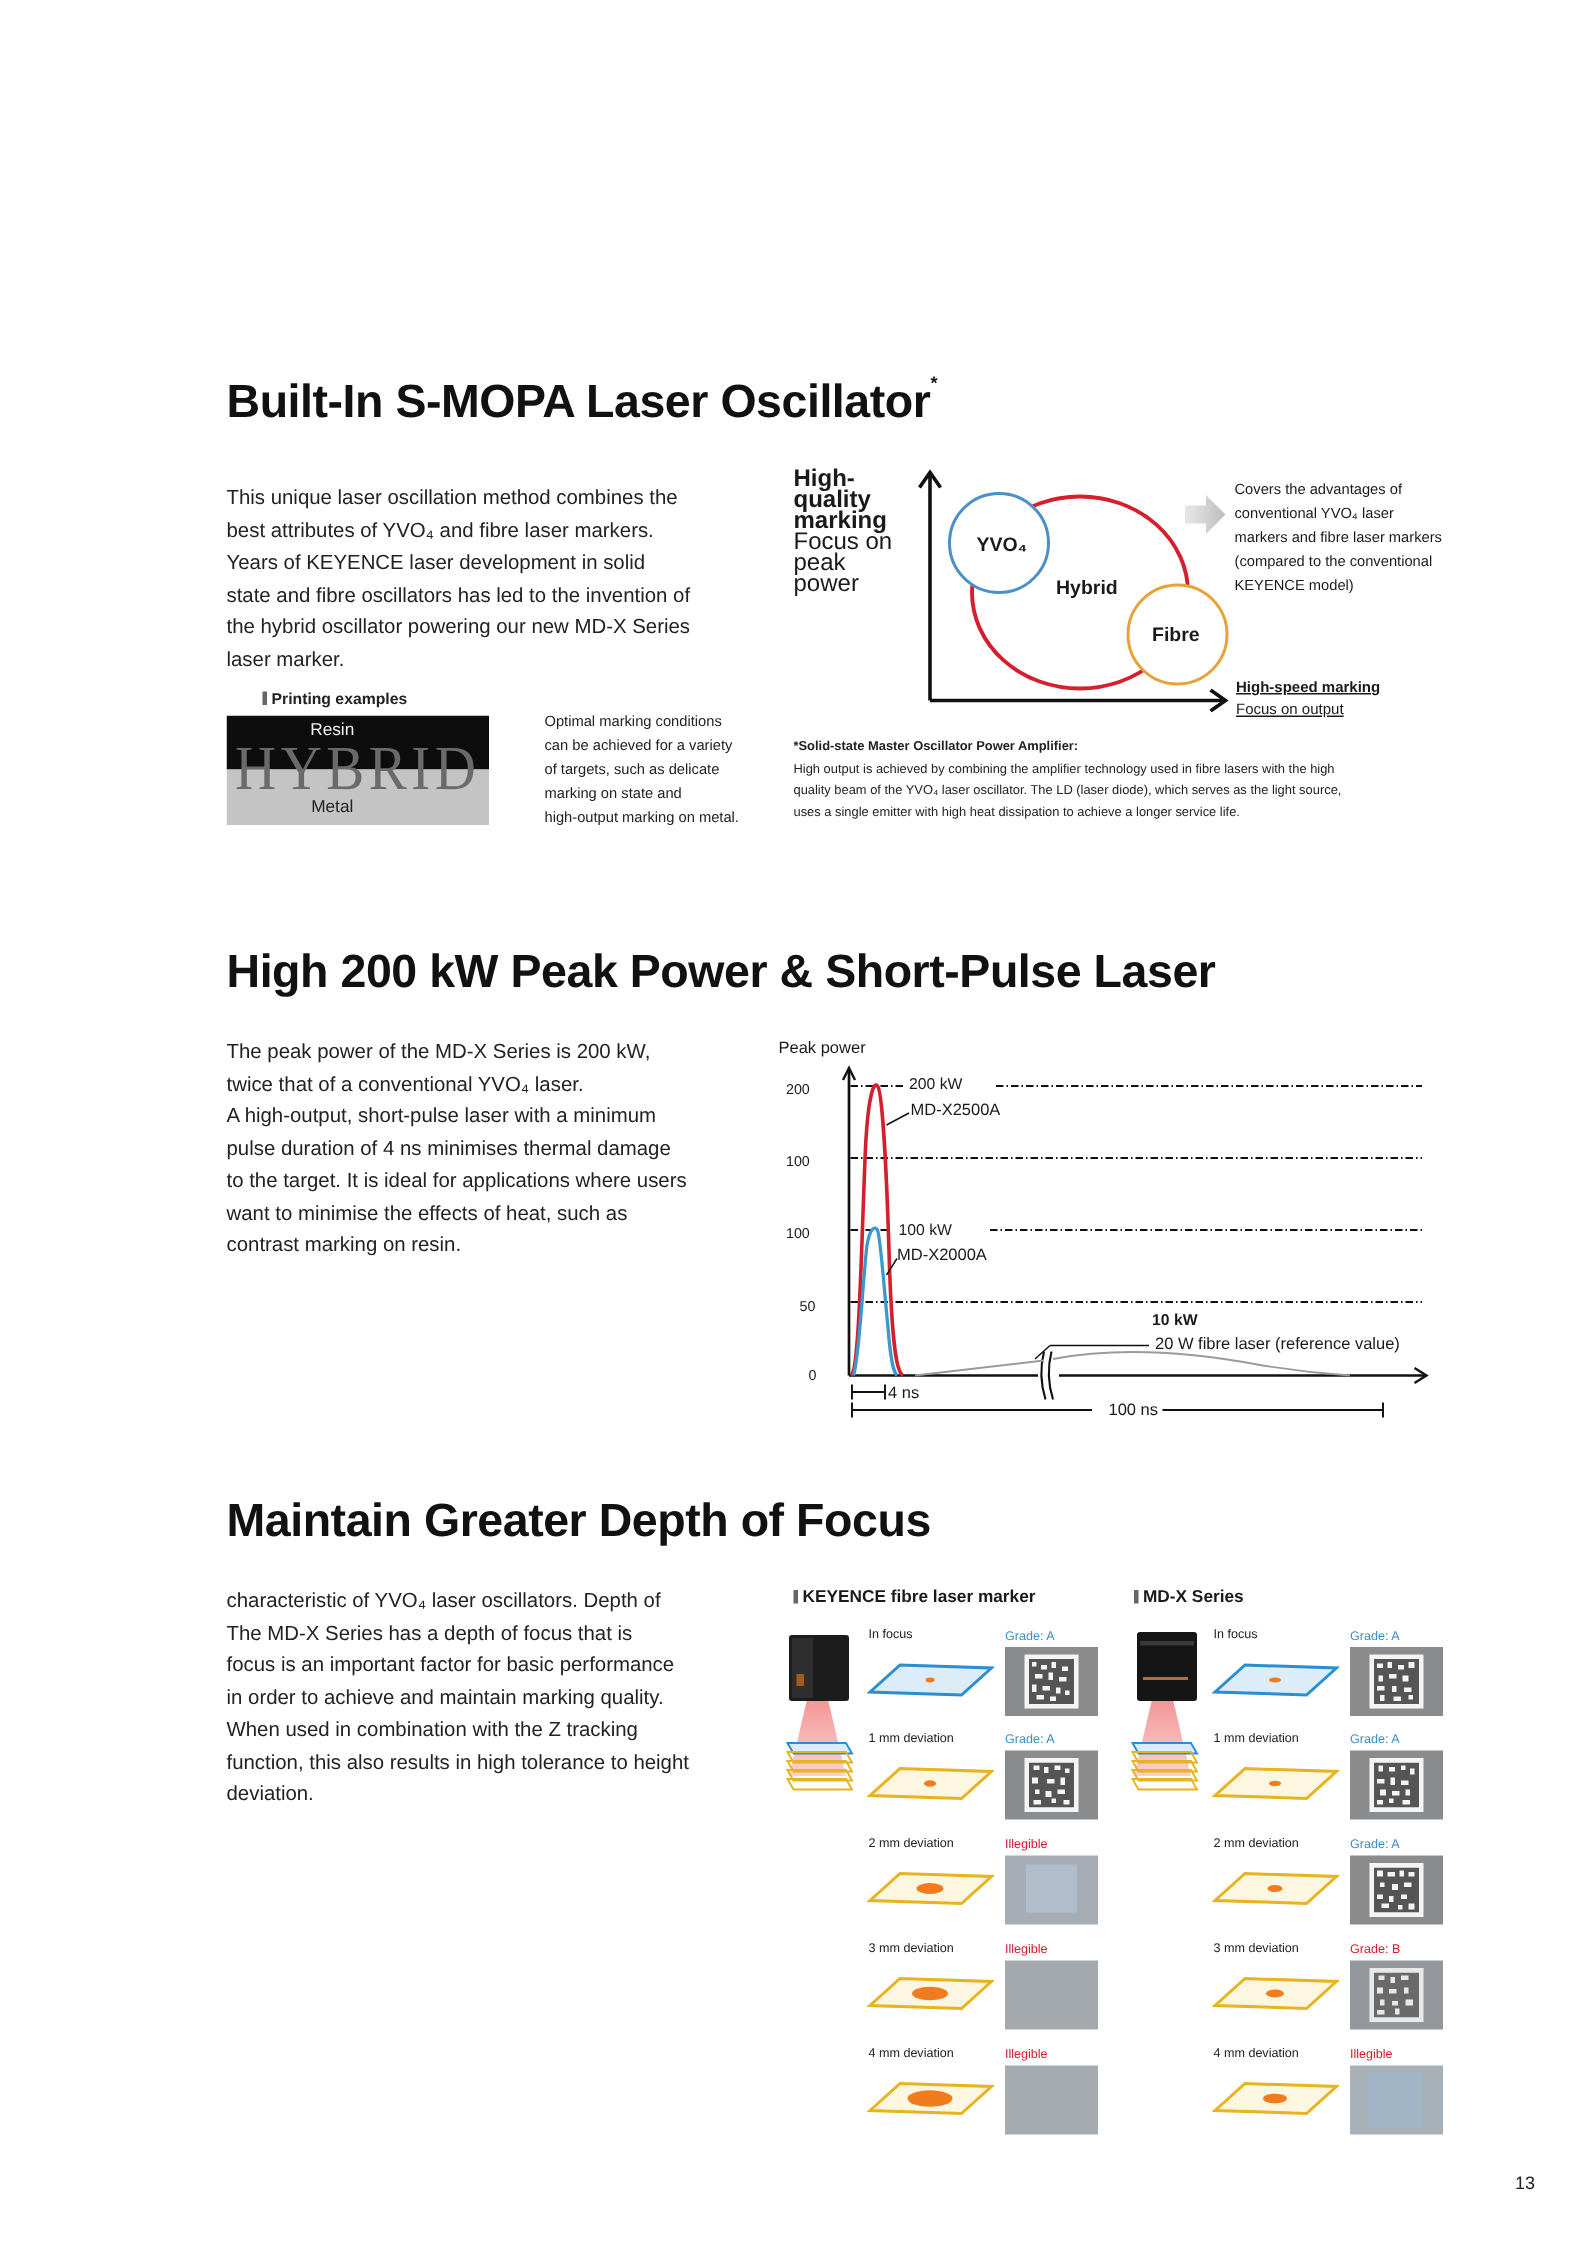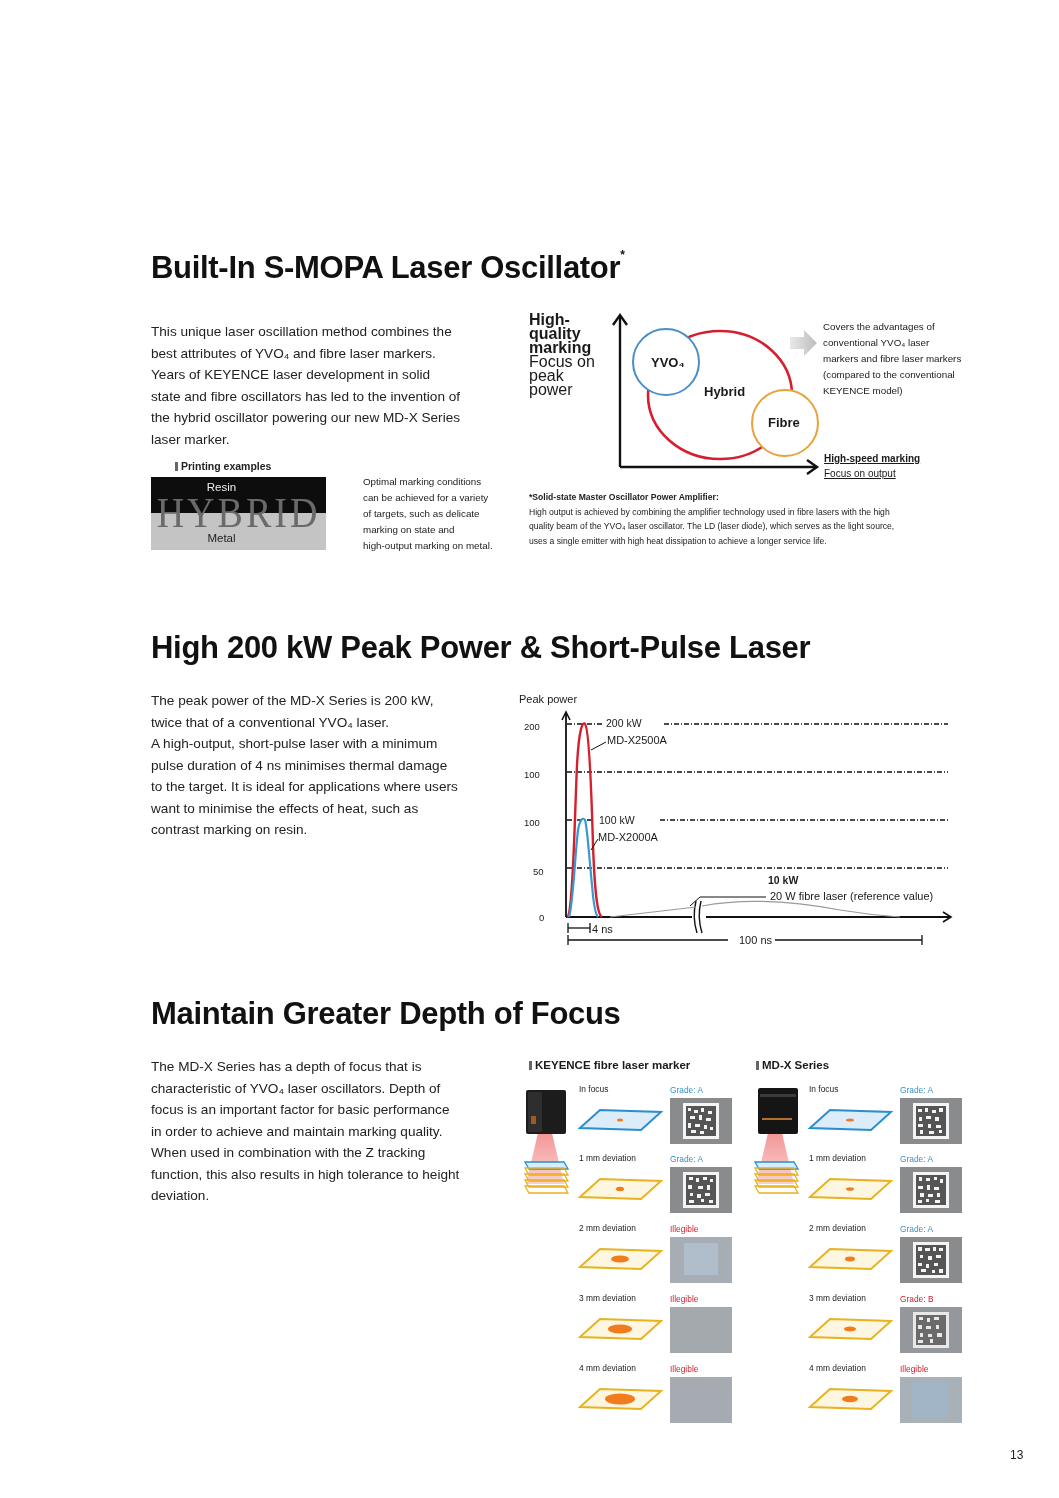--- a/index.html
+++ b/index.html
@@ -176,22 +176,22 @@
 <div class="abs" style="left:599px; top:814px; font-size:10.5px;">100 kW</div>
 <div class="abs" style="left:598px; top:831px; font-size:11px;">MD-X2000A</div>
 <div class="abs bold" style="left:768px; top:874px; font-size:10.5px;">10 kW</div>
 <div class="abs" style="left:770px; top:890px; font-size:11px;">20 W fibre laser (reference value)</div>
 <div class="abs" style="left:592px; top:923px; font-size:11px;">4 ns</div>
 <div class="abs" style="left:739px; top:934px; font-size:11px;">100 ns</div>
 
 <h1 class="sec" style="left:151px; top:996px;">Maintain Greater Depth of Focus</h1>
 
 <div class="body-text" style="left:151px; top:1056px; width:340px;">
+  <div>characteristic of YVO₄ laser oscillators. Depth of</div>
   <div>The MD-X Series has a depth of focus that is</div>
-  <div>characteristic of YVO₄ laser oscillators. Depth of</div>
   <div>focus is an important factor for basic performance</div>
   <div>in order to achieve and maintain marking quality.</div>
   <div>When used in combination with the Z tracking</div>
   <div>function, this also results in high tolerance to height</div>
   <div>deviation.</div>
 </div>
 
 <div class="abs bold" style="left:529px; top:1059px; font-size:11.5px;"><span class="marker-sq"></span><span>KEYENCE fibre laser marker</span></div>
 
 <svg class="abs" style="left:522px; top:1088px;" width="50" height="110">

